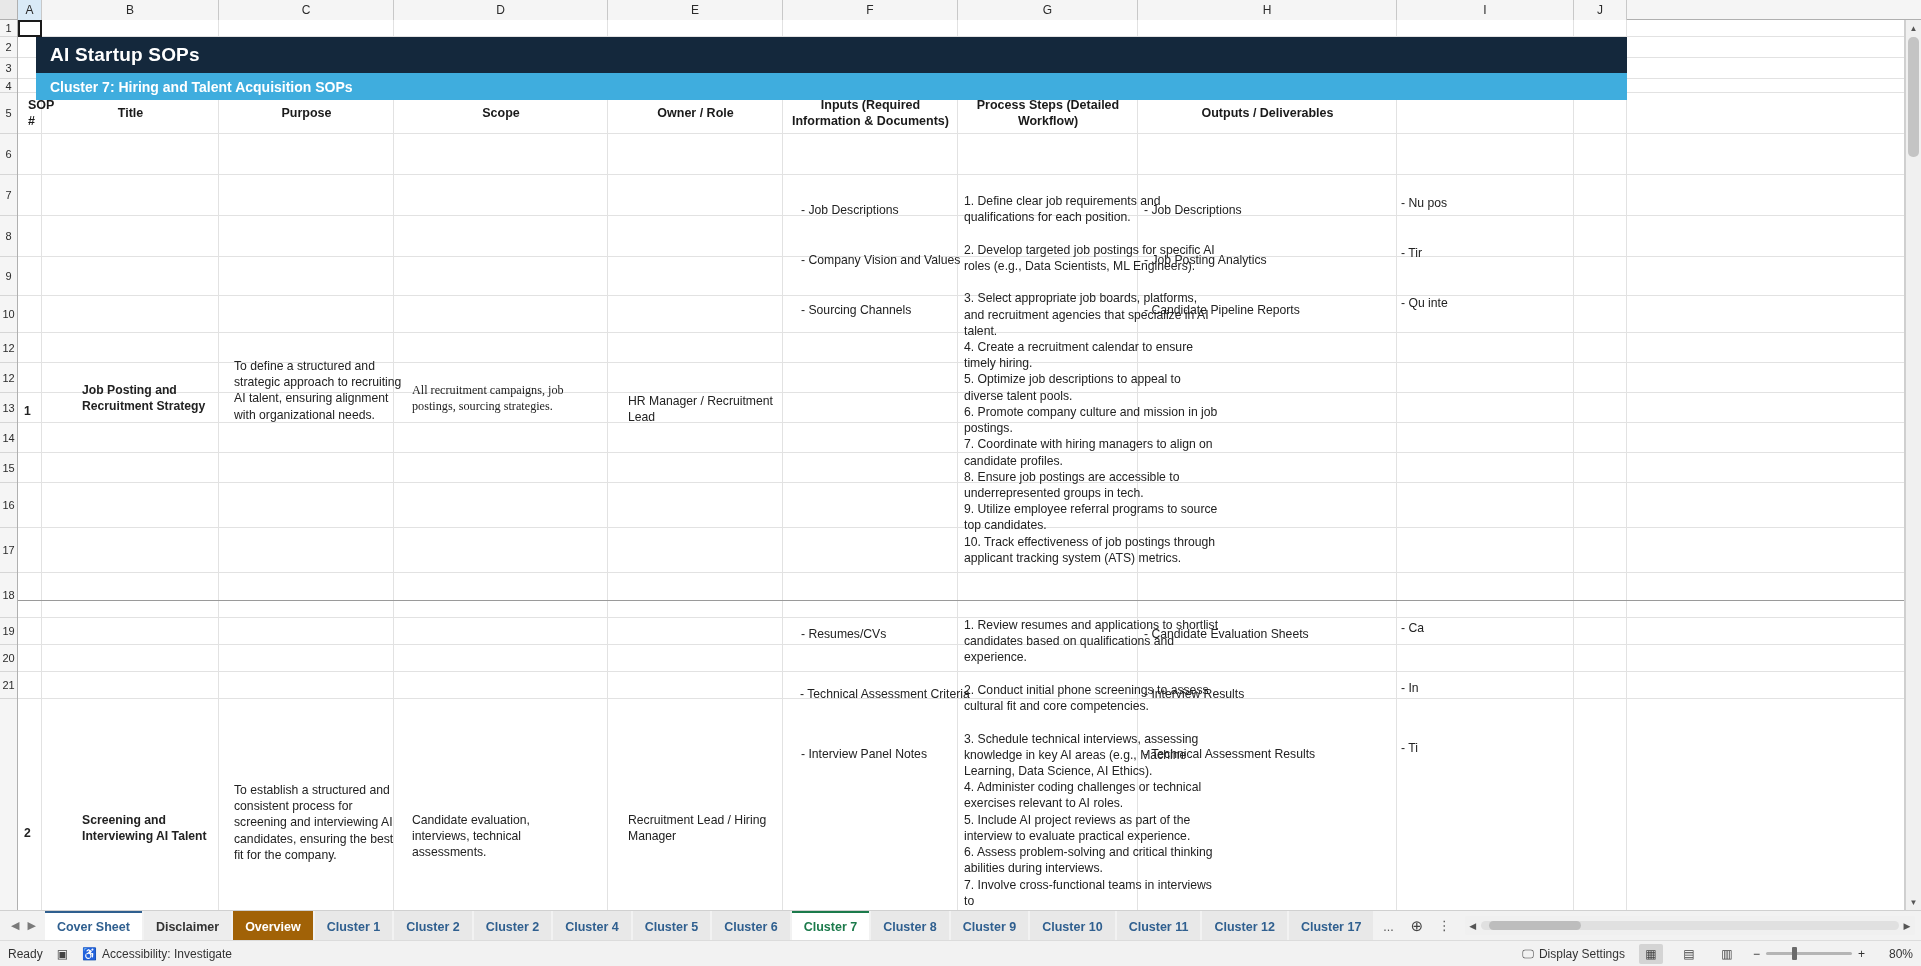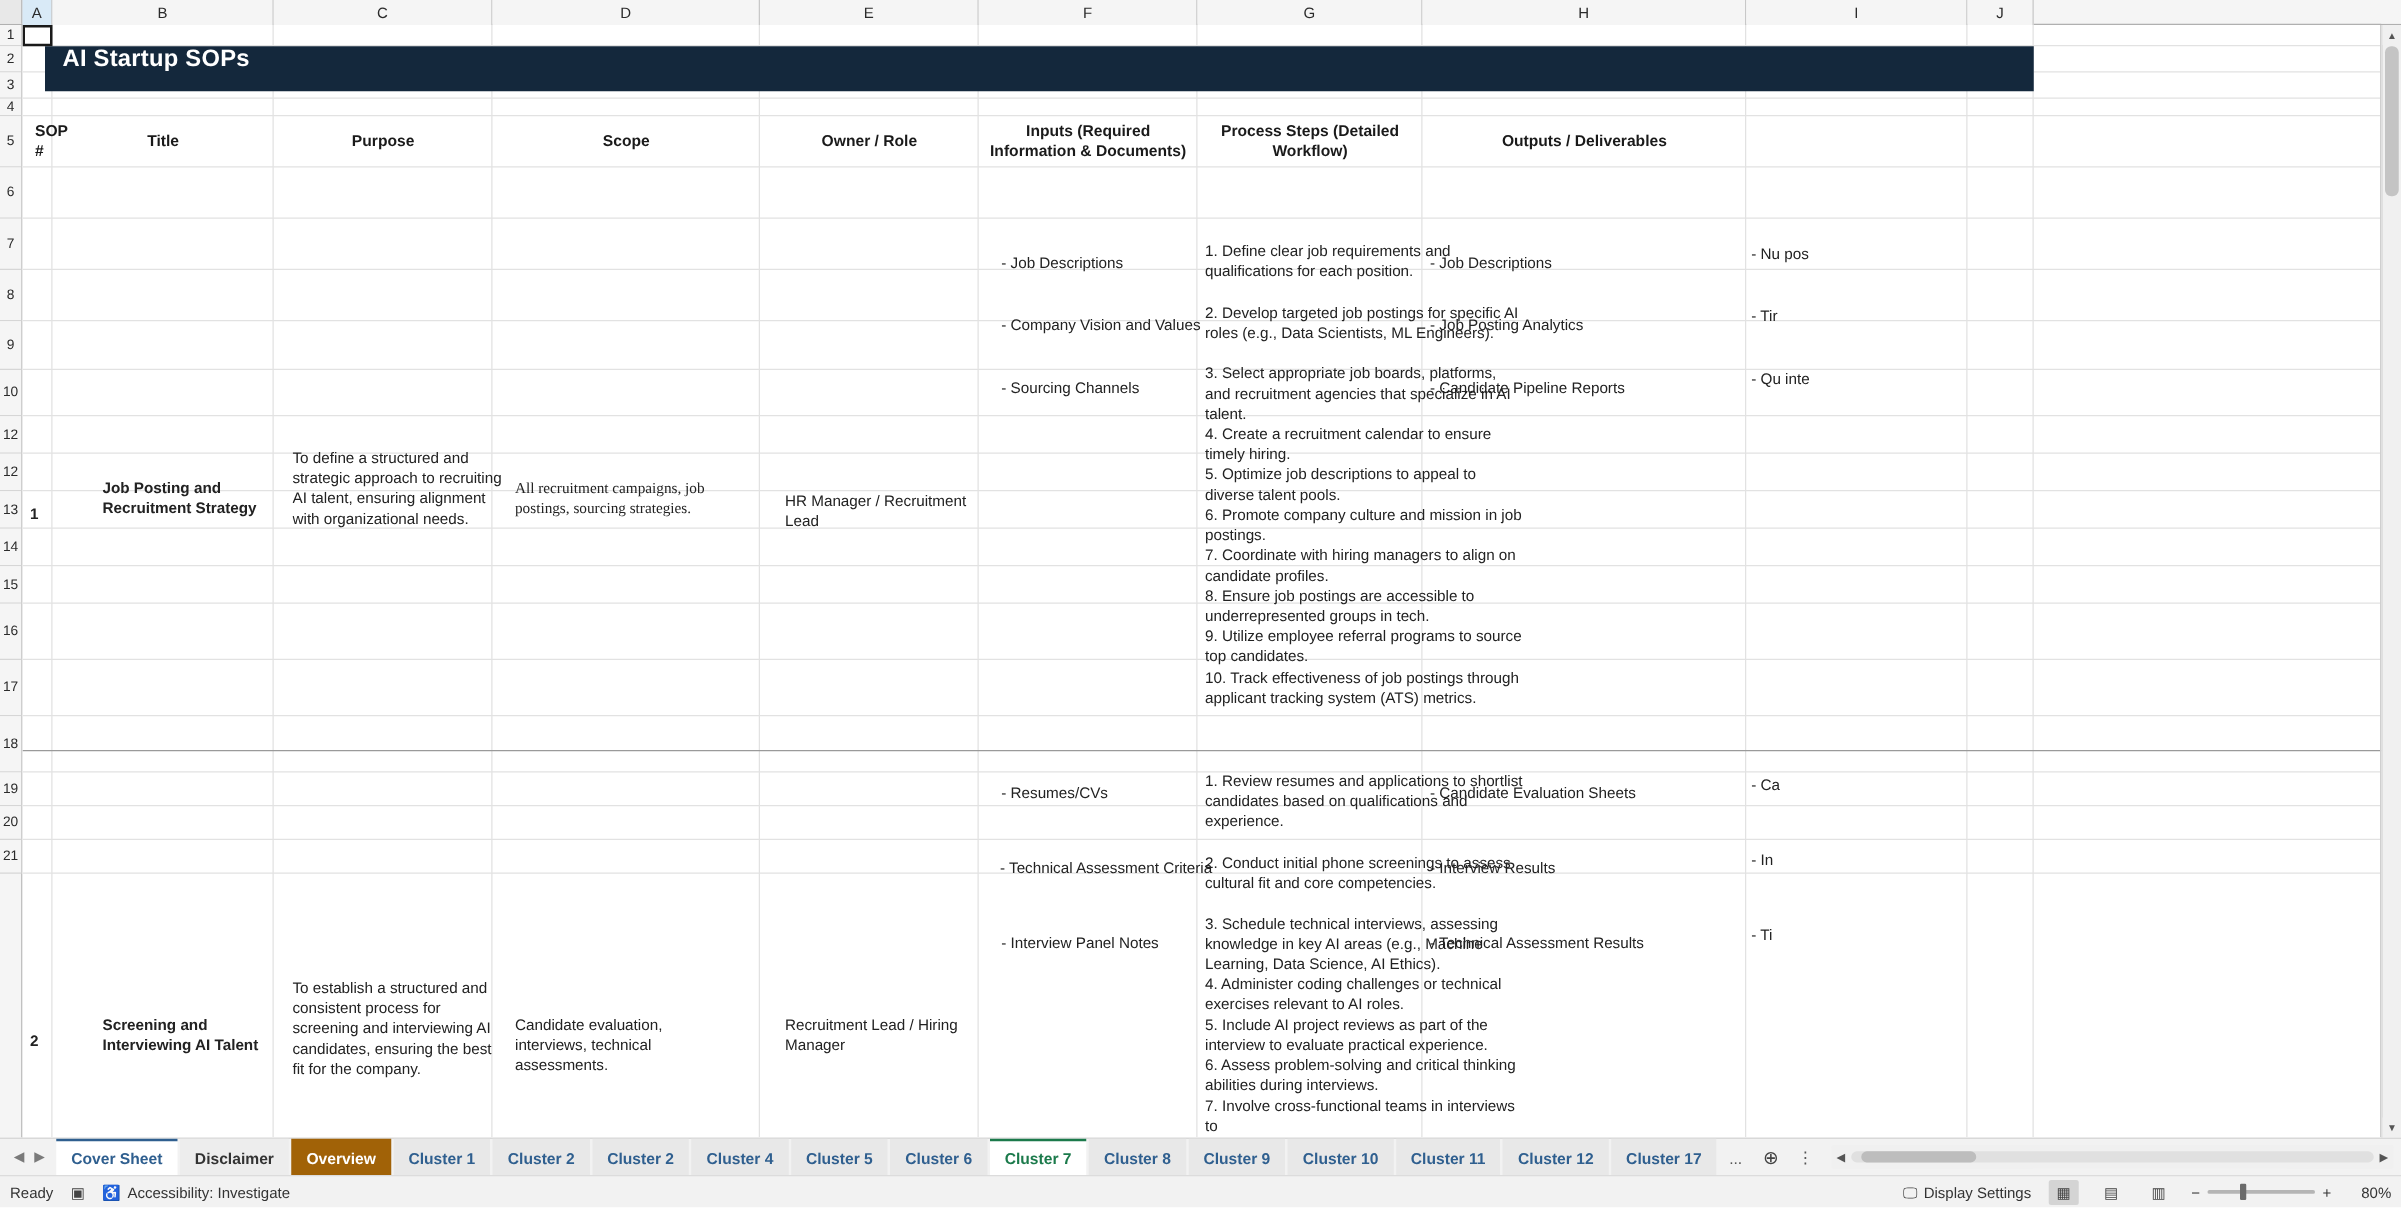--- a/index.html
+++ b/index.html
@@ -76,21 +76,21 @@
     background: transparent;
   }
 
   
   .title-banner {
     position: absolute;
     background: #14283c;
     color: #ffffff;
     font-size: 19px;
     font-weight: bold;
-    display: flex; 
+    display: flex; align-items: center;
     padding-left: 14px;
     letter-spacing: .2px;
   }
   .sub-banner {
     position: absolute;
     background: #3fadde;
     color: #ffffff;
     font-size: 14px;
     font-weight: bold;
     display: flex; align-items: center;
@@ -306,20 +306,23 @@
           <div class="vline" style="left: 1378px;"></div>
           <div class="vline" style="left: 1555px;"></div>
           <div class="vline" style="left: 1608px;"></div>
         </div>
 
       <div class="cellsel" id="cellsel" style="left: 0px; top: 0px; width: 24px; height: 17px;"></div>
 
       <div class="title-banner" id="title-banner" style="left: 18px; top: 17px; width: 1591px; height: 36px;">
         <span>AI Startup SOPs</span>
       </div>
+      <div class="sub-banner" id="sub-banner" style="left: 18px; top: 53px; width: 1591px; height: 27px;">
+        <span>Cluster 7: Hiring and Talent Acquisition SOPs</span>
+      </div>
 
       <div id="content">
           <div class="hdr-cell left" style="left: 6px; top: 73px; width: 24px; height: 41px;">SOP #</div>
           <div class="hdr-cell" style="left: 24px; top: 73px; width: 177px; height: 41px;">Title</div>
           <div class="hdr-cell" style="left: 201px; top: 73px; width: 175px; height: 41px;">Purpose</div>
           <div class="hdr-cell" style="left: 376px; top: 73px; width: 214px; height: 41px;">Scope</div>
           <div class="hdr-cell" style="left: 590px; top: 73px; width: 175px; height: 41px;">Owner / Role</div>
           <div class="hdr-cell" style="left: 765px; top: 73px; width: 175px; height: 41px;">Inputs (Required Information &amp; Documents)</div>
           <div class="hdr-cell" style="left: 940px; top: 73px; width: 180px; height: 41px;">Process Steps (Detailed Workflow)</div>
           <div class="hdr-cell" style="left: 1120px; top: 73px; width: 259px; height: 41px;">Outputs / Deliverables</div>

